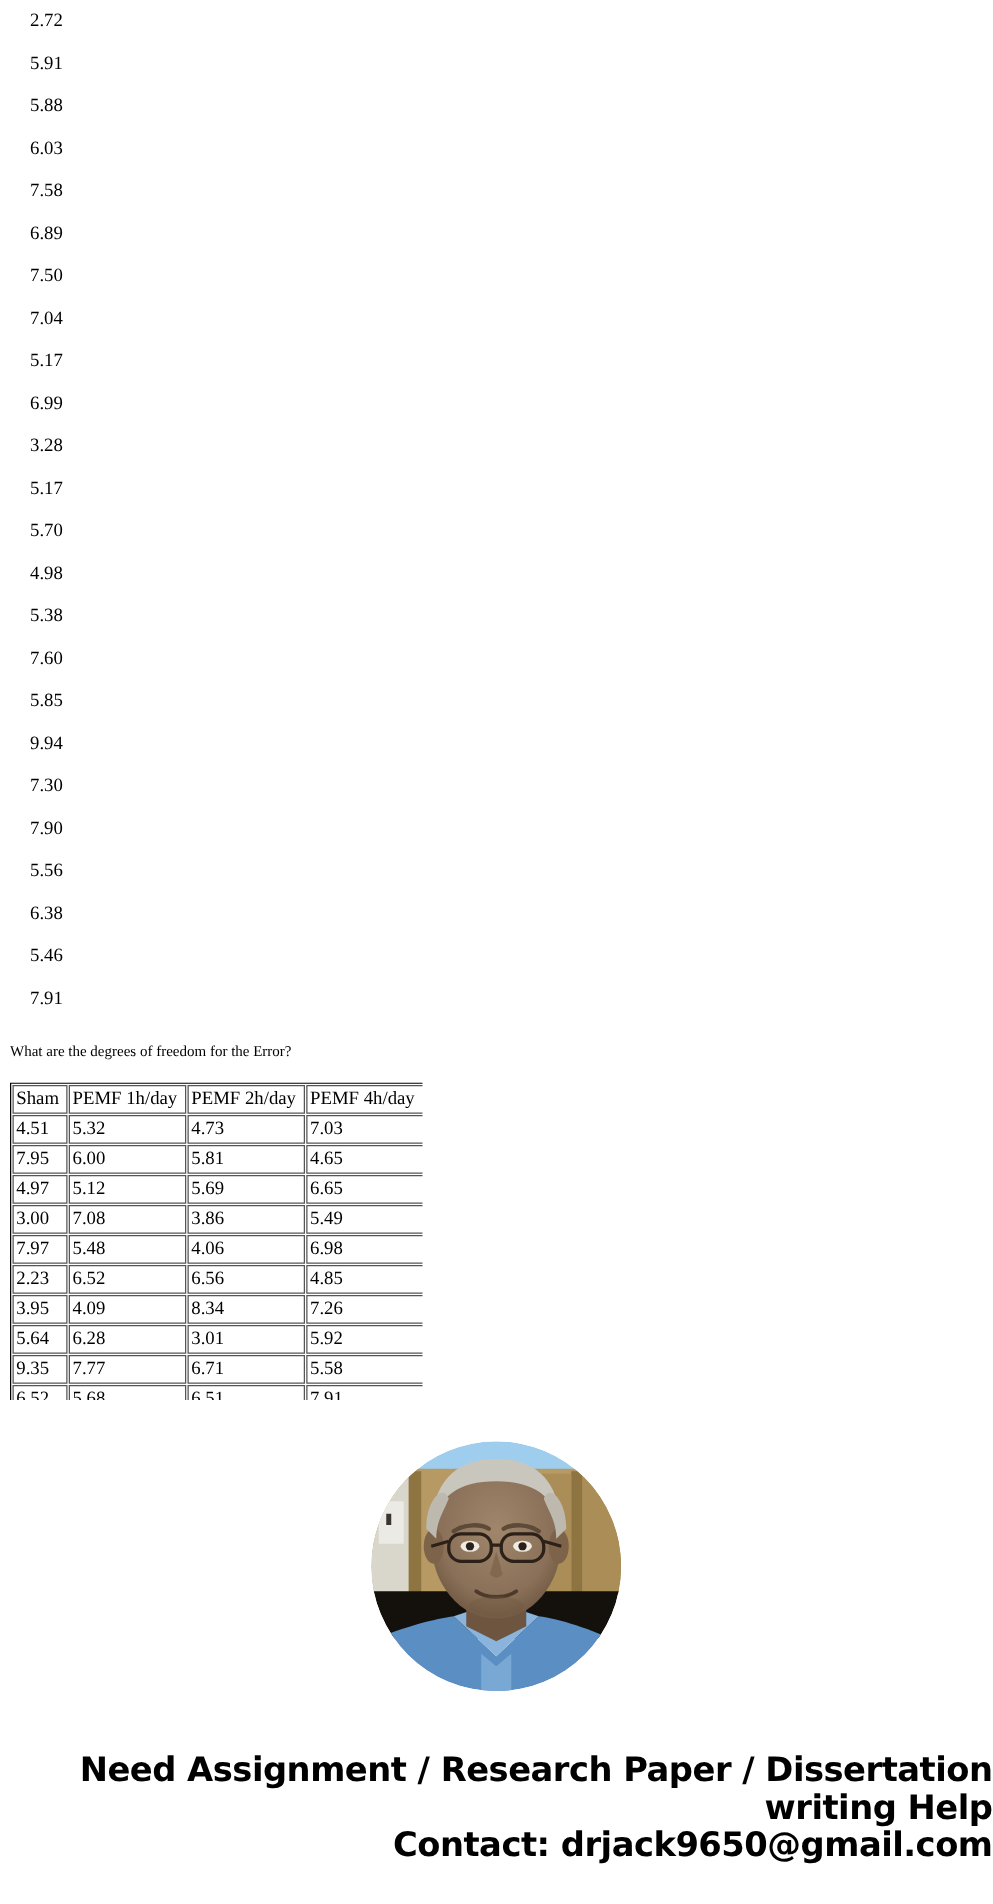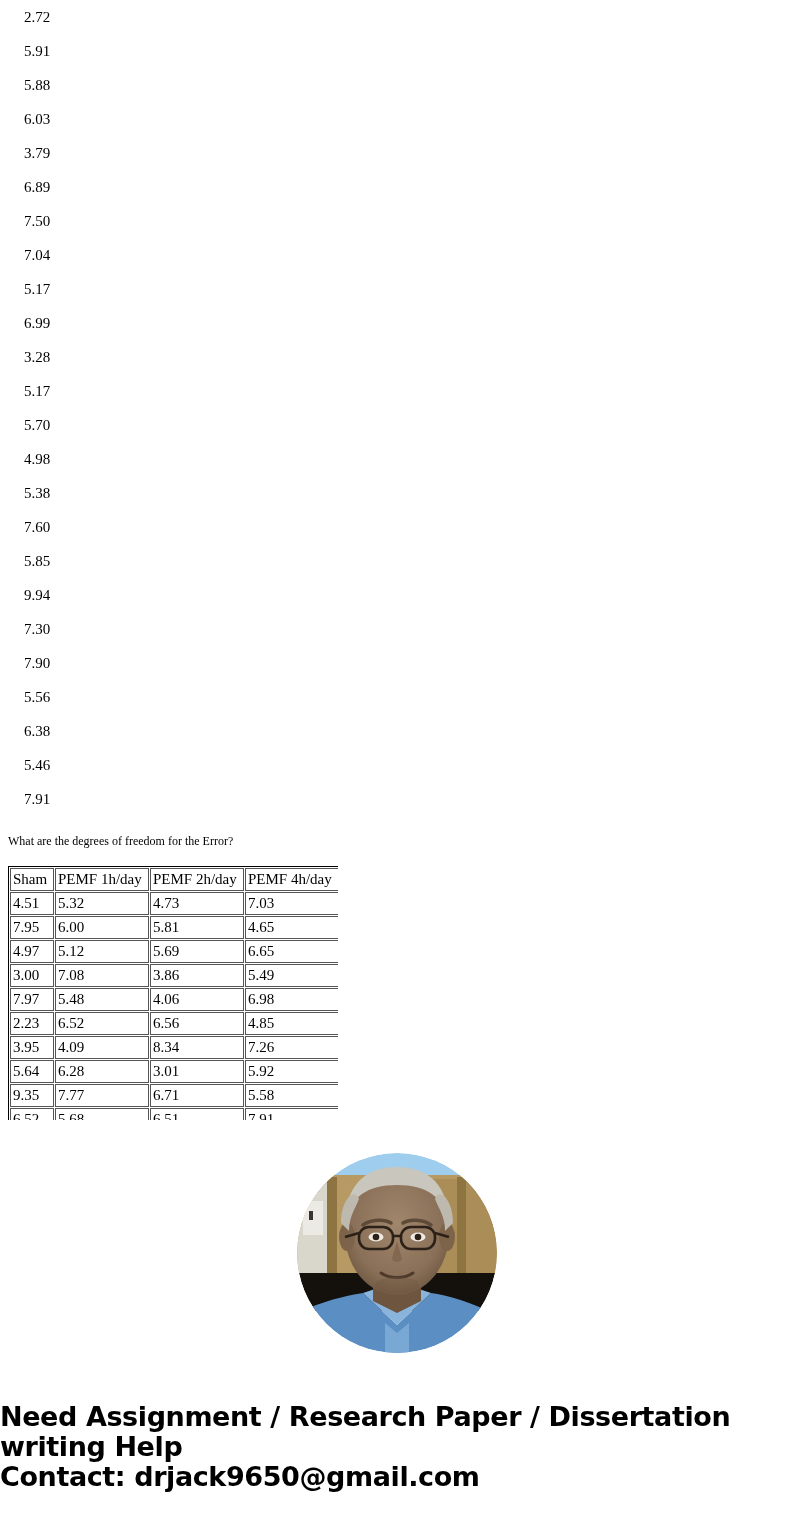--- a/index.html
+++ b/index.html
@@ -94,39 +94,39 @@
     overflow: hidden;
   }
   #author-photo svg { display: block; }
 
   
   #promo-footer {
     position: absolute;
     left: 0;
     top: 1402px;
     width: 794px;
-    text-align: left;
+    text-align: right;
     font-family: "DejaVu Sans", "Liberation Sans", sans-serif;
     font-weight: bold;
     font-size: 27px;
     line-height: 30px;
     letter-spacing: -0.4px;
     color: #000000;
   }
   #promo-footer .promo-line { display: block; }
 </style>
 </head>
 <body>
 
 <div id="value-list">
     <div class="value-row">2.72</div>
     <div class="value-row">5.91</div>
     <div class="value-row">5.88</div>
     <div class="value-row">6.03</div>
-    <div class="value-row">3.79</div>
+    <div class="value-row">7.58</div>
     <div class="value-row">6.89</div>
     <div class="value-row">7.50</div>
     <div class="value-row">7.04</div>
     <div class="value-row">5.17</div>
     <div class="value-row">6.99</div>
     <div class="value-row">3.28</div>
     <div class="value-row">5.17</div>
     <div class="value-row">5.70</div>
     <div class="value-row">4.98</div>
     <div class="value-row">5.38</div>

